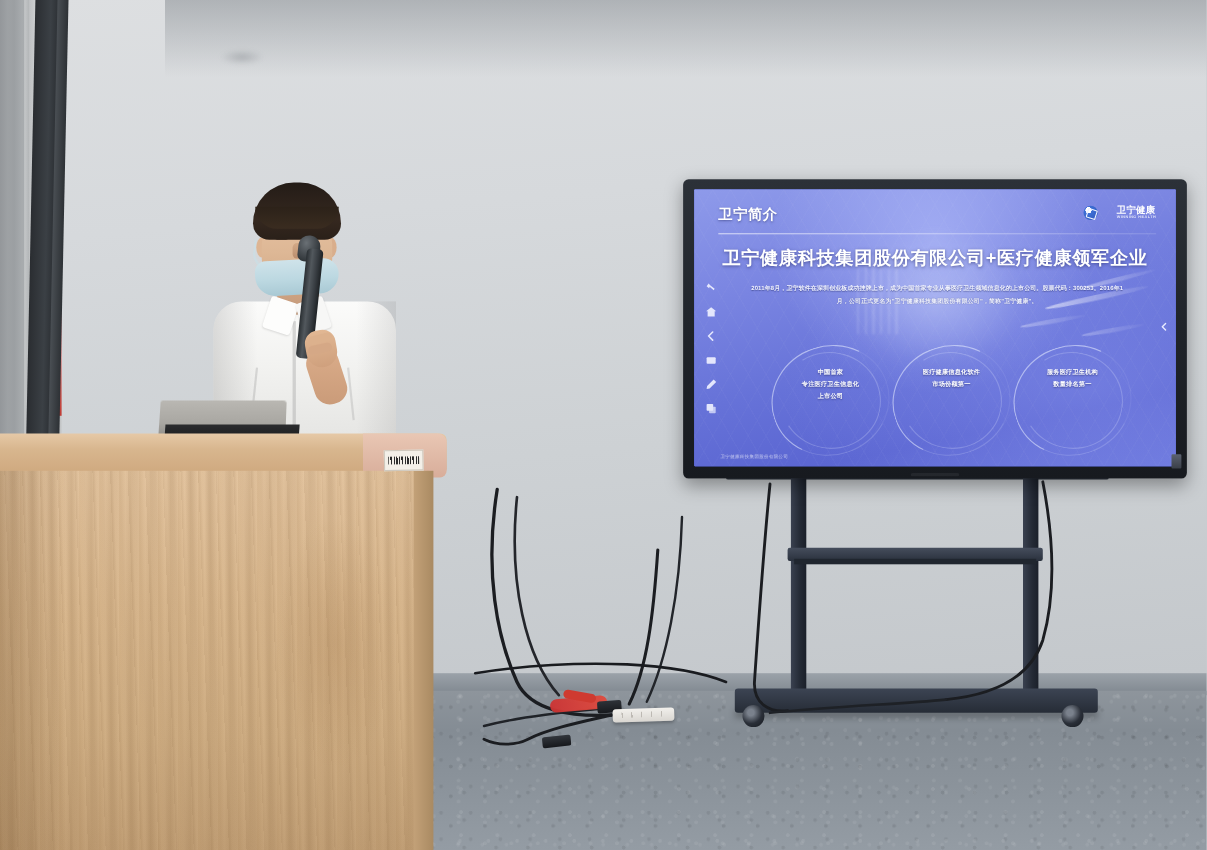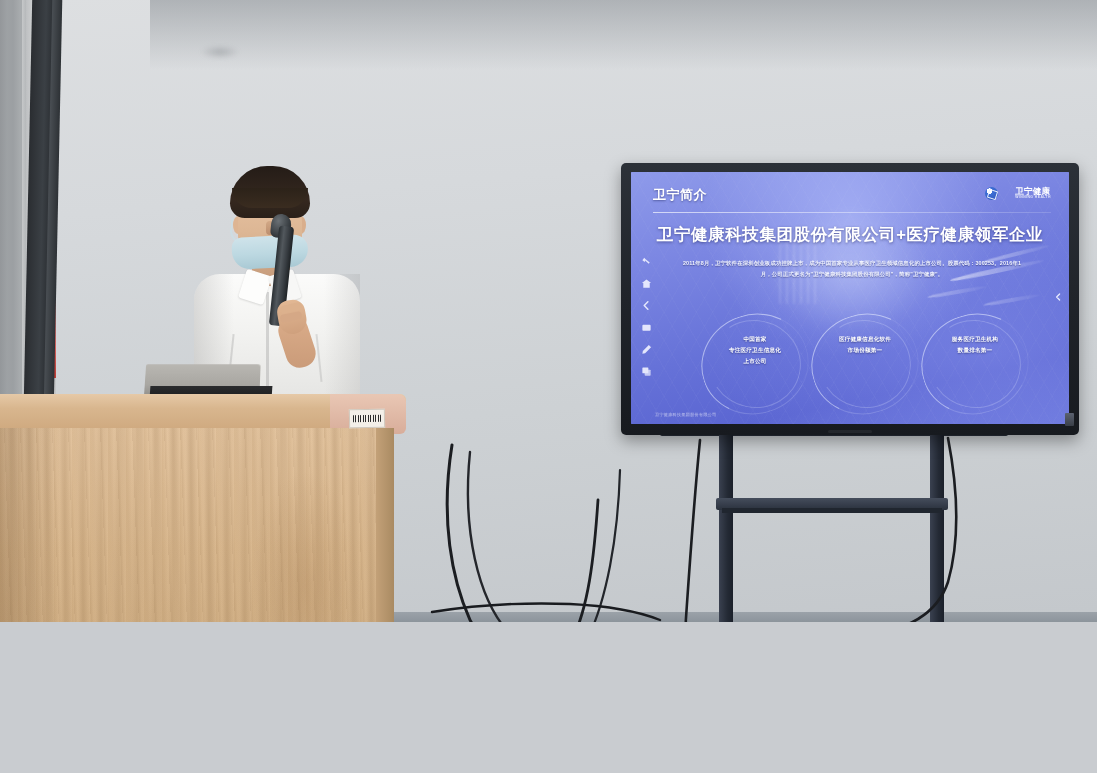--- a/index.html
+++ b/index.html
@@ -2,21 +2,21 @@
 <html><head>
 <meta charset="utf-8">
 <style>
   * { box-sizing: border-box; margin: 0; padding: 0; }
   html, body {
     width: 1097px; height: 773px;
     overflow: hidden;
     font-family: "Liberation Sans", "DejaVu Sans", sans-serif;
     background: #c9ccd0;
   }
-  #scene { position: relative; width: 1097px; height: 622px; overflow: hidden; }
+  #scene { position: relative; width: 1097px; height: 773px; overflow: hidden; }
 
   
   .wall {
     position: absolute; left: 0; top: 0; width: 1097px; height: 640px;
     background: linear-gradient(175deg,#dddfe1 0%,#d6d9dc 30%,#cdd1d4 62%,#c3c7cb 100%);
   }
   .ceiling-shadow {
     position: absolute; left: 150px; top: 0; width: 947px; height: 70px;
     background: linear-gradient(180deg,rgba(120,126,132,.45),rgba(160,166,172,0));
   }

